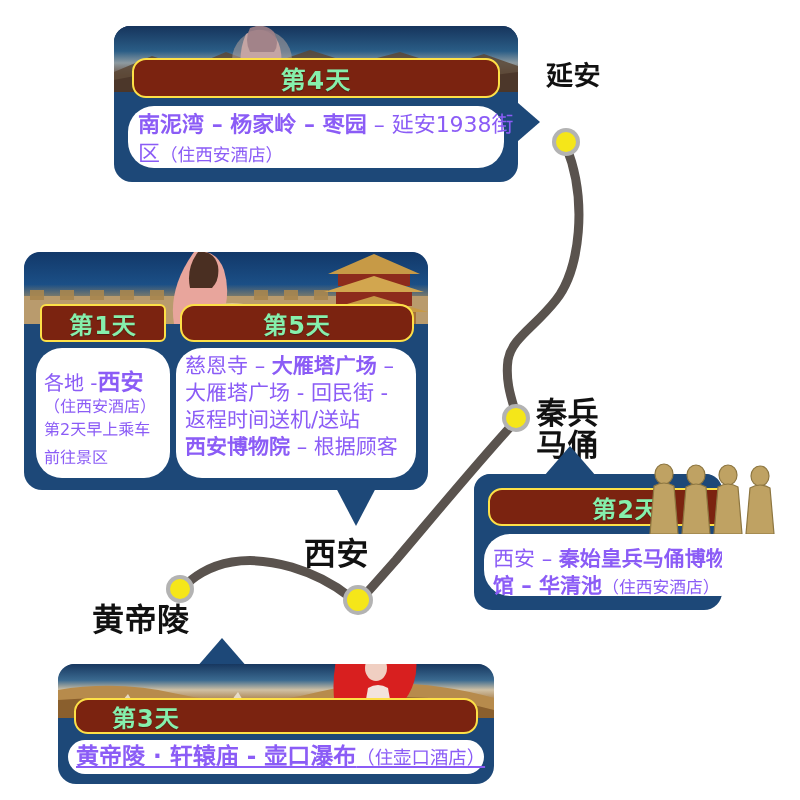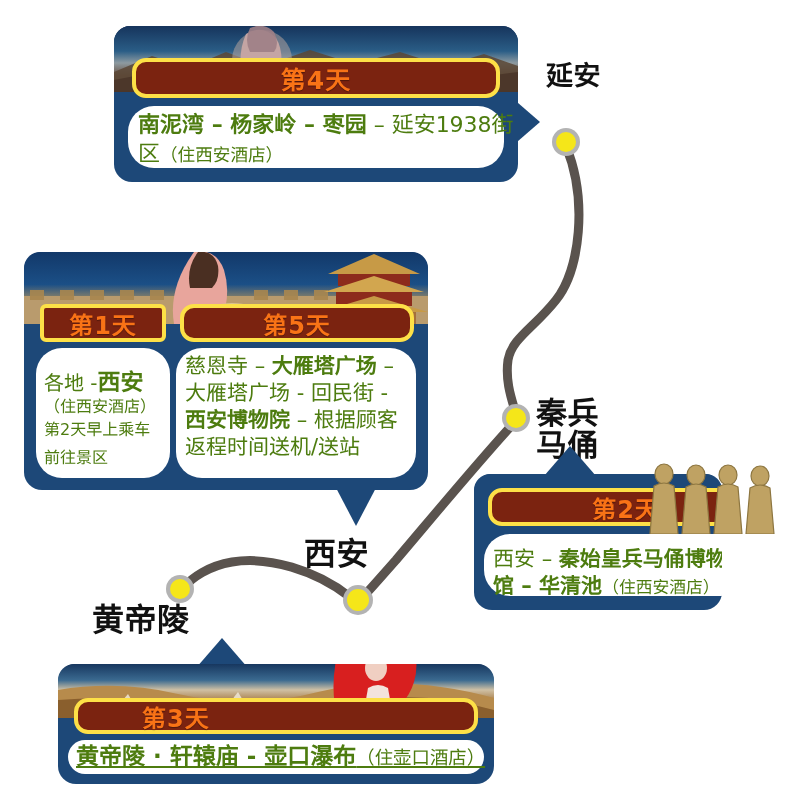--- a/index.html
+++ b/index.html
@@ -58,40 +58,40 @@
   .photo-strip {
     position: absolute;
     left: 0; right: 0; top: 0;
     overflow: hidden;
   }
 
   
   .day-banner {
     position: relative;
     background: #7b2310;
-    border: 4px solid #fde047;
+    border: 2px solid #fde047;
     border-radius: 14px;
-    color: #f97316;
+    color: #86efac;
     font-weight: bold;
     text-align: center;
     box-sizing: border-box;
     display: flex;
     align-items: center;
     justify-content: center;
     letter-spacing: 1px;
     text-shadow: 0 1px 1px rgba(0,0,0,.35);
   }
 
   
   .body-box {
     position: relative;
     background: #ffffff;
     border-radius: 26px;
     box-sizing: border-box;
-    color: #4d7c0f;
+    color: #8b5cf6;
     line-height: 1.28;
   }
   .body-box b { font-weight: bold; }
   .sub { font-size: 0.80em; }
 
   
   .tail {
     position: absolute;
     width: 0; height: 0;
     z-index: 4;
@@ -254,24 +254,24 @@
       </div>
 
       <div class="day-banner" style="position:absolute; left:156px; top:52px; width:234px; height:38px; font-size:24px;">
         <span>第5天</span>
       </div>
       <div class="body-box" style="position:absolute; left:152px; top:96px; width:240px; height:130px; padding:5px 8px 0 9px; font-size:21px;">
         <div style="white-space:nowrap;">
           <span>慈恩寺 – </span><b>大雁塔广场</b><span> –</span>
         </div>
         <div style="white-space:nowrap;">大雁塔广场 - 回民街 -</div>
+        <div style="white-space:nowrap;">返程时间送机/送站</div>
         <div style="white-space:nowrap;">
           <b>西安博物院</b><span> – 根据顾客</span>
         </div>
-        <div style="white-space:nowrap;">返程时间送机/送站</div>
       </div>
     </div>
   </div>
 
   <div class="tail tail-up" style="left:544px; top:446px;"></div>
   <div class="card" style="left:474px; top:474px; width:248px; height:136px;">
     <div class="card-inner">
       <div class="photo-strip" style="height:26px; background:#1d4878;"></div>
 
       <div class="day-banner" style="position:absolute; left:14px; top:14px; width:276px; height:38px; font-size:24px;">
@@ -324,21 +324,21 @@
           </g>
         </svg>
       </div>
 
       <svg style="position:absolute; left:262px; top:-46px;" width="108" height="104" viewBox="0 0 108 104">
         <path d="M26,6 q34,-12 58,10 q18,20 10,48 q-8,26 -36,38 l-40,0 q-12,-42 8,-96 Z" fill="#d81f1f"></path>
         <path d="M34,0 q26,-6 40,12 q10,16 2,34 l-44,0 q-10,-24 2,-46 Z" fill="#ef3b3b" opacity=".9"></path>
         <ellipse cx="56" cy="50" rx="11" ry="13" fill="#f0cfc2"></ellipse>
         <path d="M48,70 q10,-6 20,0 l6,34 l-32,0 Z" fill="#f3e3dc"></path>
       </svg>
-      <div class="day-banner" style="position:absolute; left:16px; top:34px; width:404px; height:36px; font-size:24px; justify-content:flex-start; padding-left:64px;">
+      <div class="day-banner" style="position:absolute; left:16px; top:34px; width:404px; height:36px; font-size:24px; justify-content:flex-start; padding-left:36px;">
         <span>第3天</span>
       </div>
       <div class="body-box" style="position:absolute; left:10px; top:76px; width:416px; height:34px; padding:2px 6px 0 8px; font-size:23px;text-decoration:underline;">
         <div style="white-space:nowrap;">
           <b>黄帝陵 · 轩辕庙 - 壶口瀑布</b><span class="sub">（住壶口酒店）</span>
         </div>
       </div>
     </div>
   </div>
 

